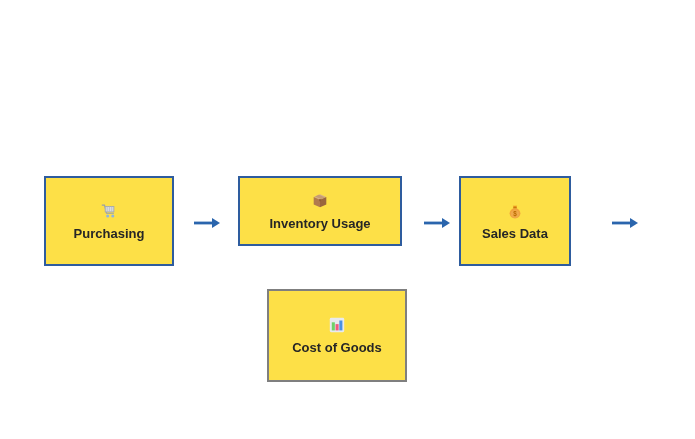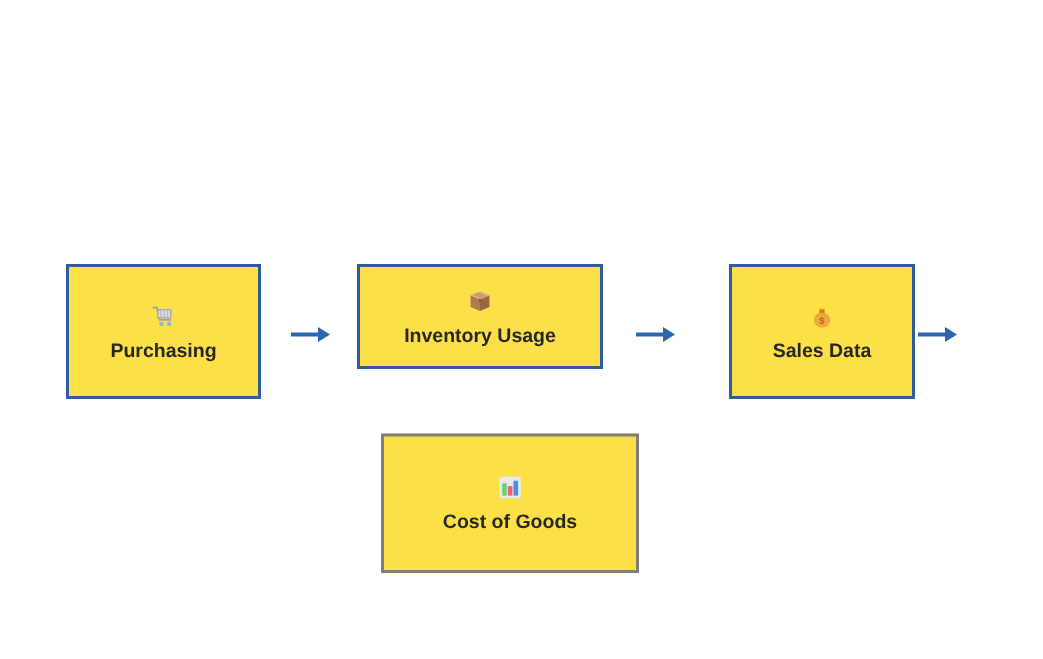--- a/index.html
+++ b/index.html
@@ -36,22 +36,22 @@
   .node.gray { border-color: var(--c-node-border-gray, #7f7f7f); }
   .node .label {
     font-size: 13px;
     font-weight: bold;
     color: var(--c-label, #262626);
     white-space: nowrap;
   }
   .node .icon { width: 18px; height: 18px; line-height: 0; }
   #node-purchasing { left: 44px;  top: 176px; width: 130px; height: 90px; }
   #node-inventory  { left: 238px; top: 176px; width: 164px; height: 70px; }
-  #node-sales      { left: 486px; top: 176px; width: 124px; height: 90px; }
-  #node-cost       { left: 254px; top: 289px; width: 172px; height: 93px; text-align: center; }
+  #node-sales      { left: 459px; top: 176px; width: 112px; height: 90px; }
+  #node-cost       { left: 267px; top: 289px; width: 140px; height: 93px; text-align: center; }
   .arrow {
     position: absolute;
     top: 215px;
     width: 28px;
     height: 16px;
     color: var(--c-arrow, #2a65ad);
     line-height: 0;
   }
   #arrow-1 { left: 193px; }
   #arrow-2 { left: 423px; }

